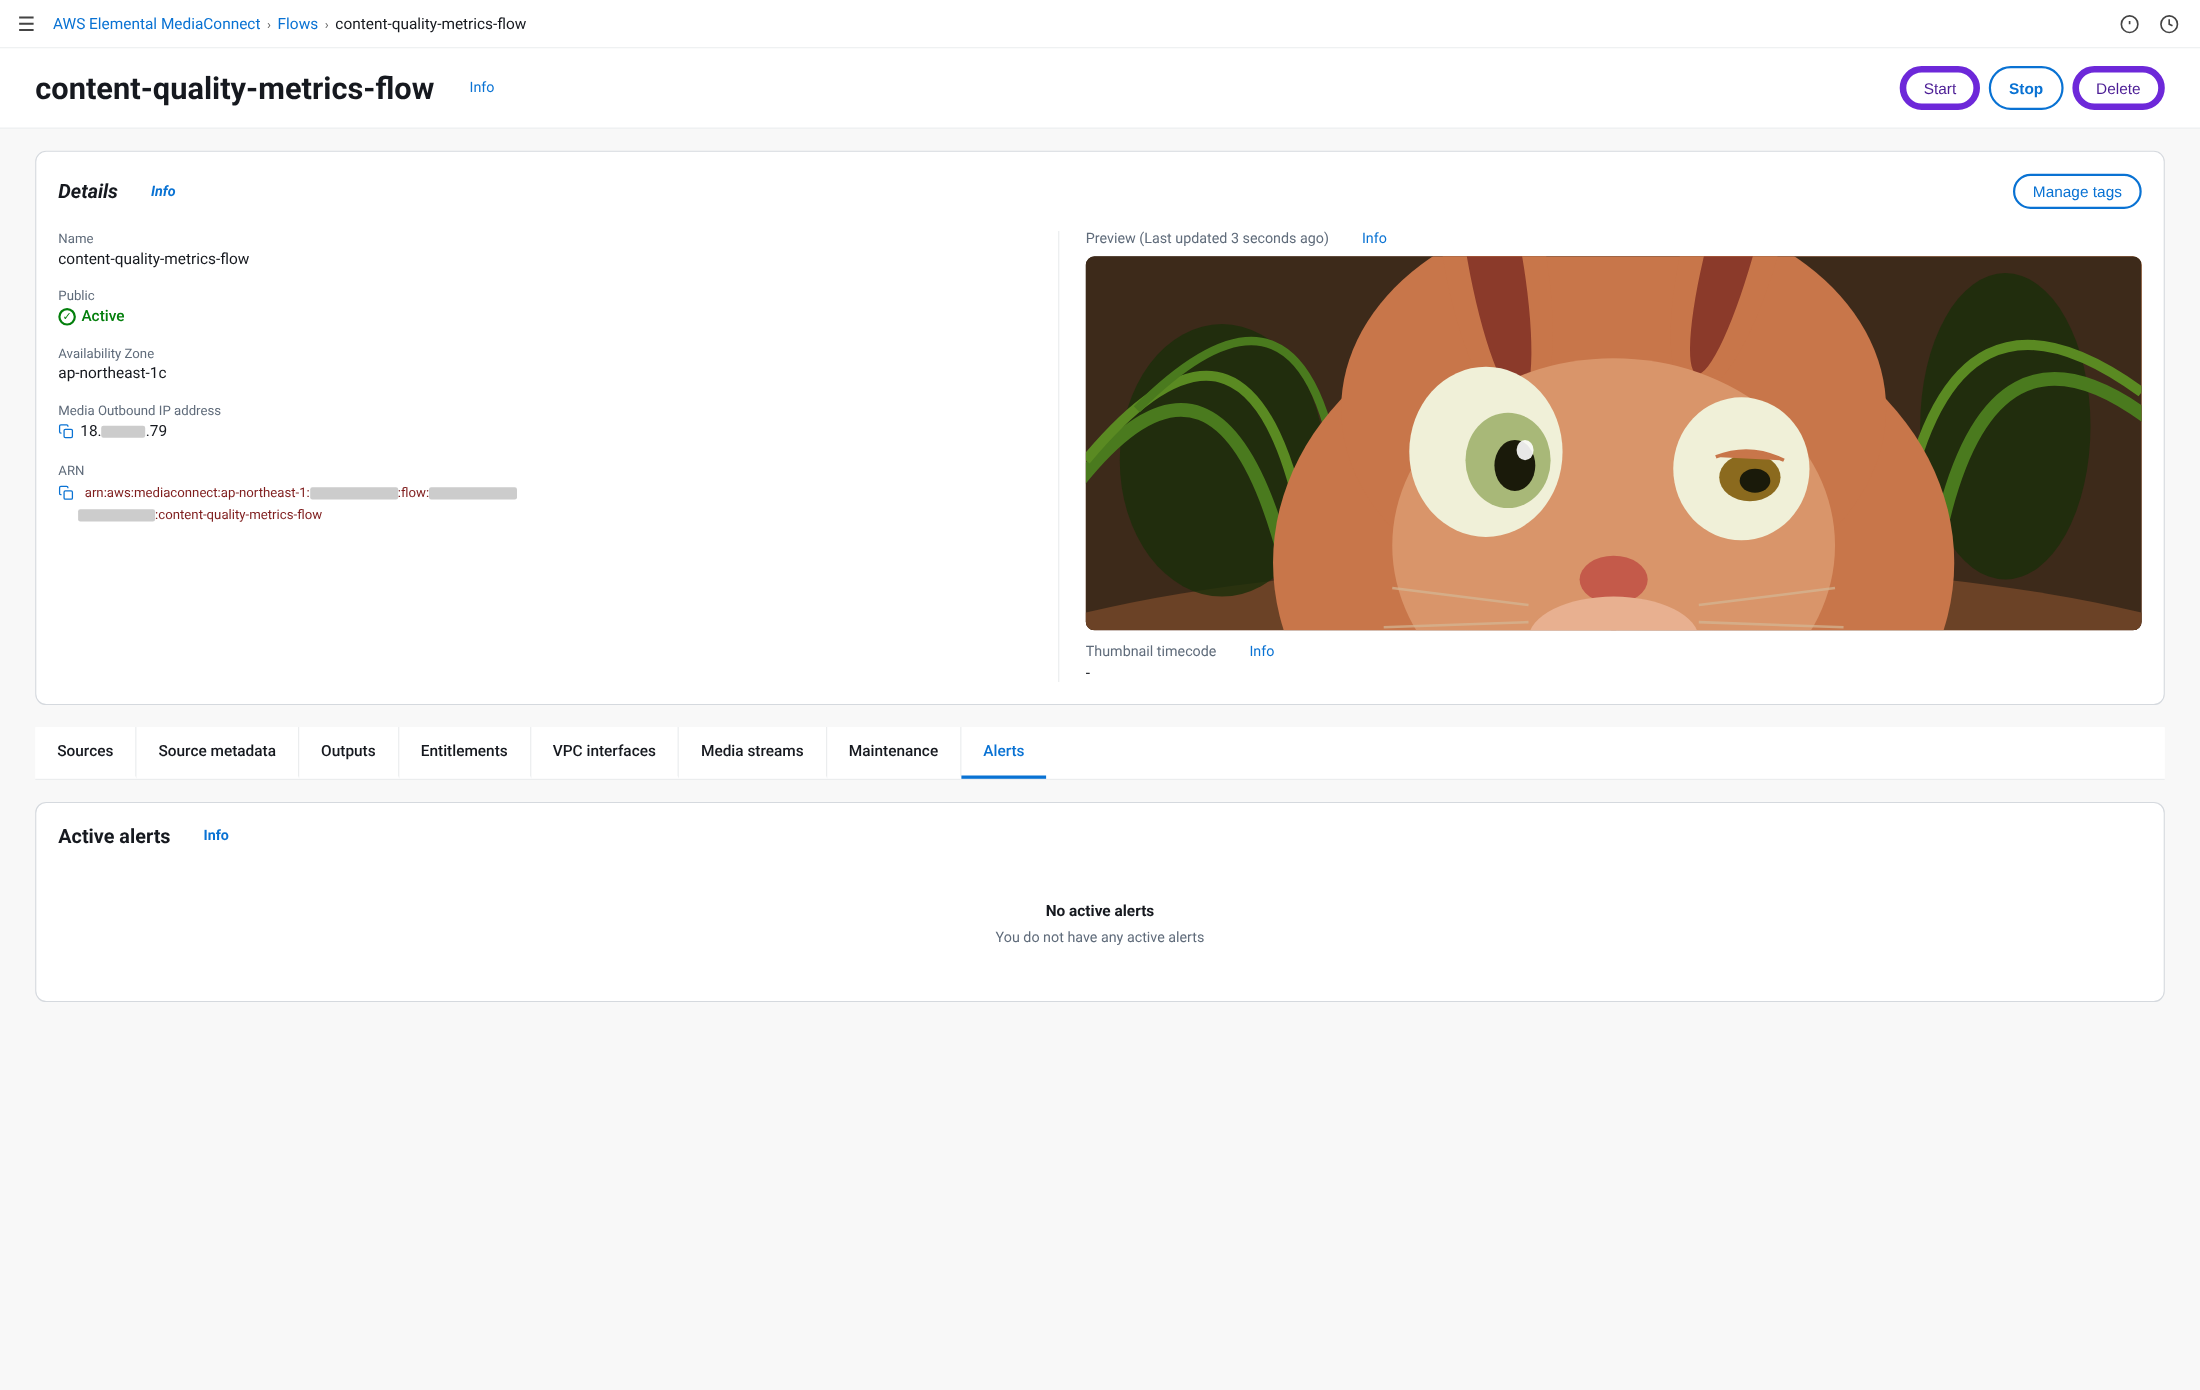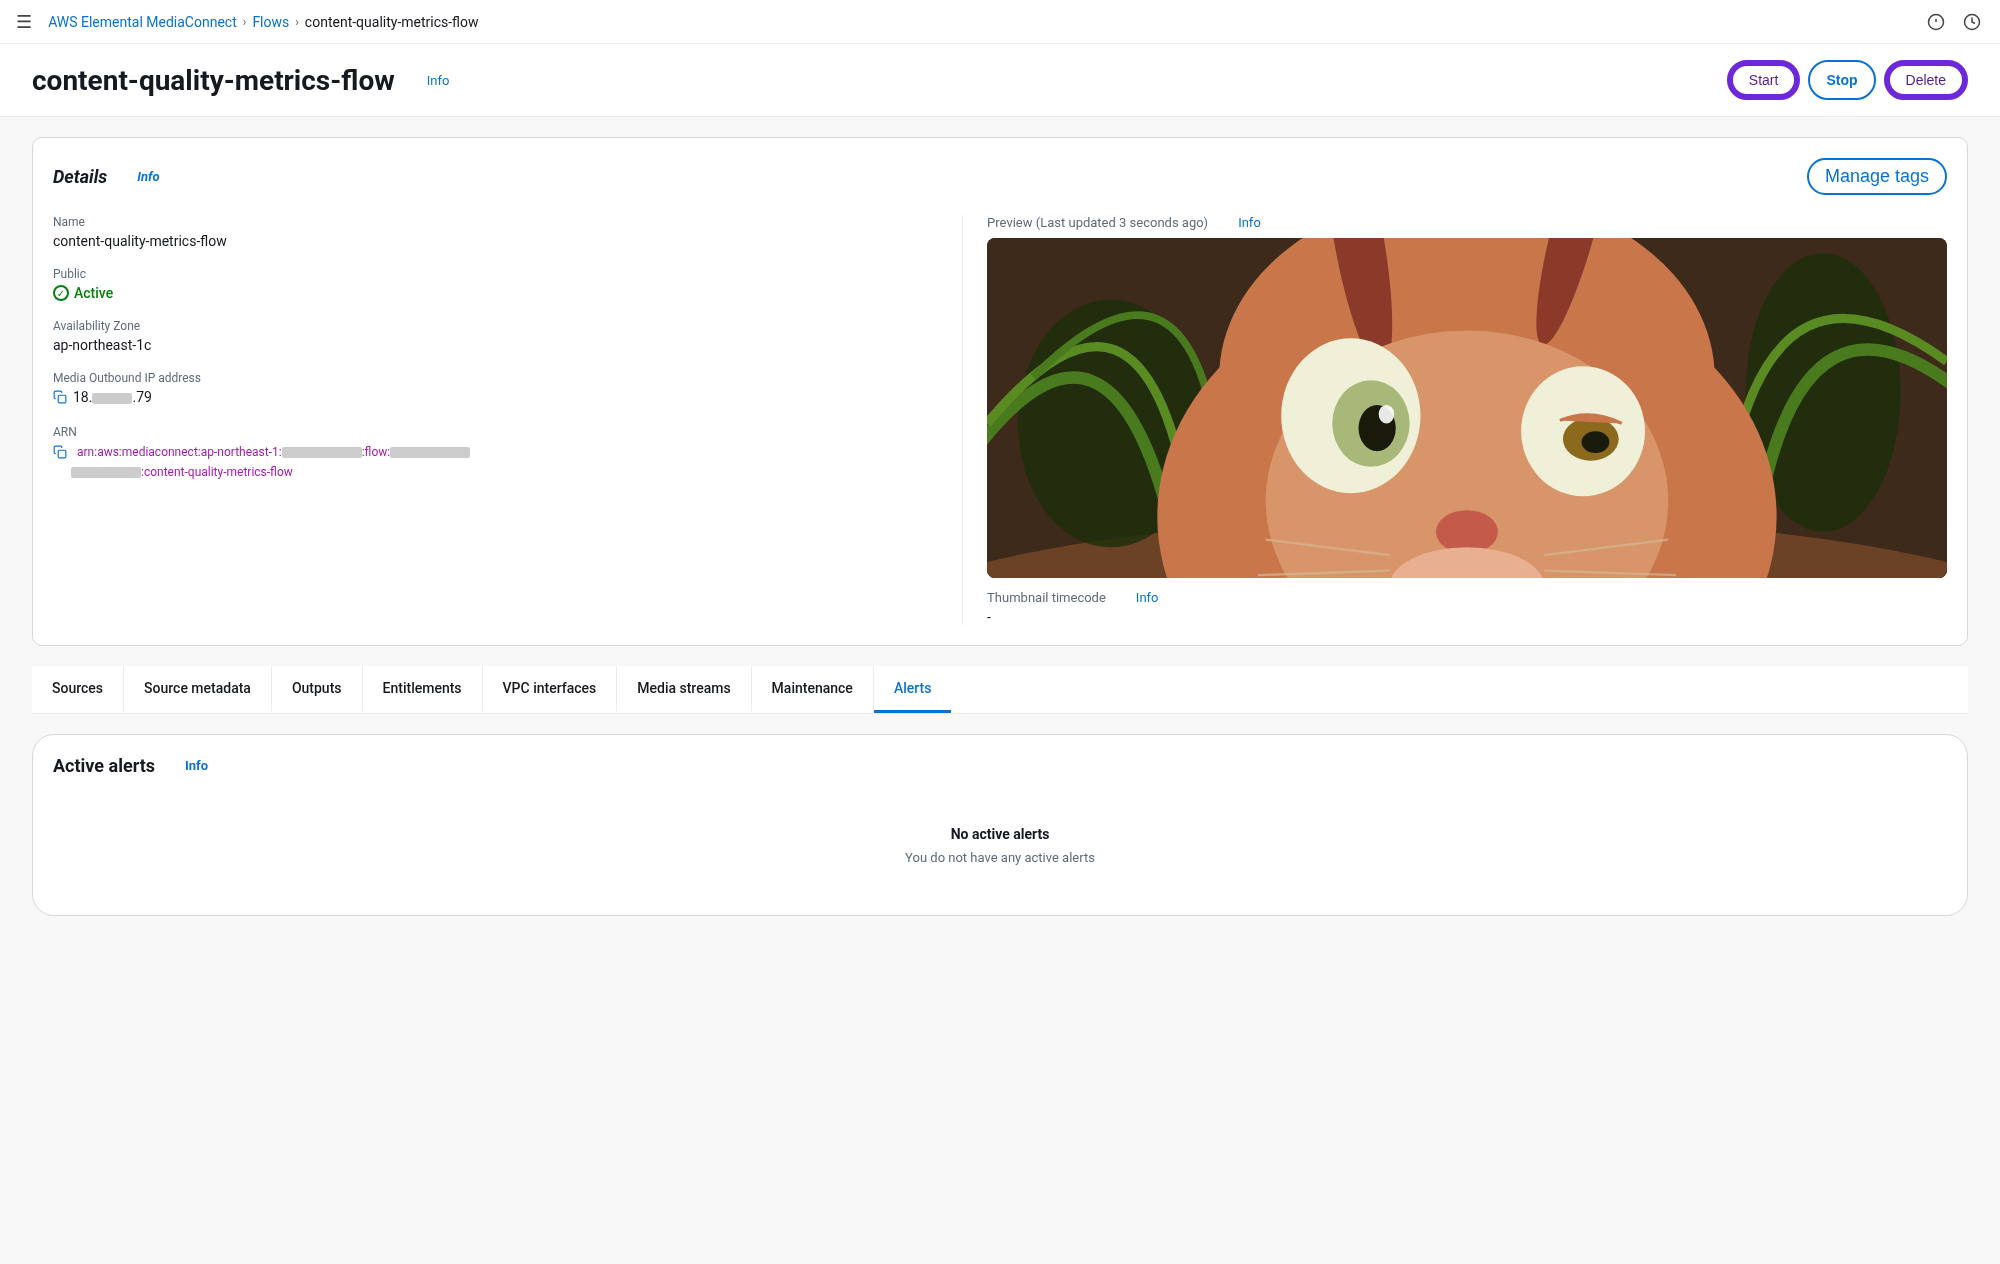--- a/index.html
+++ b/index.html
@@ -130,21 +130,21 @@
       font-size: 18px;
       font-weight: 700;
       font-style: italic;
     }
     .manage-tags-btn {
       padding: 6px 16px;
       border-radius: 20px;
       border: 2px solid #0972d3;
       color: #0972d3;
       background: #fff;
-      font-size: 18px;
+      font-size: 14px;
       cursor: pointer;
       font-weight: 500;
     }
 
     
     .details-content {
       display: flex;
       gap: 0;
     }
     .details-left {
@@ -195,21 +195,21 @@
       align-items: center;
       gap: 6px;
     }
     .copy-icon svg {
       width: 14px;
       height: 14px;
       color: #0972d3;
     }
     .arn-line {
       font-size: 12px;
-      color: #a21caf;
+      color: #7f1d1d;
       word-break: break-all;
       line-height: 1.5;
     }
 
     
     .preview-label {
       font-size: 13px;
       color: #5f6b7a;
       margin-bottom: 8px;
       display: flex;
@@ -268,21 +268,21 @@
     }
     .tab-item.active {
       color: #0972d3;
       border-bottom: 3px solid #0972d3;
     }
 
     
     .alerts-card {
       background: #fff;
       border: 1px solid #d5d9de;
-      border-radius: 22px;
+      border-radius: 10px;
       padding: 20px;
     }
     .alerts-title {
       display: flex;
       align-items: center;
       gap: 8px;
       font-size: 18px;
       font-weight: 700;
       margin-bottom: 20px;
     }

